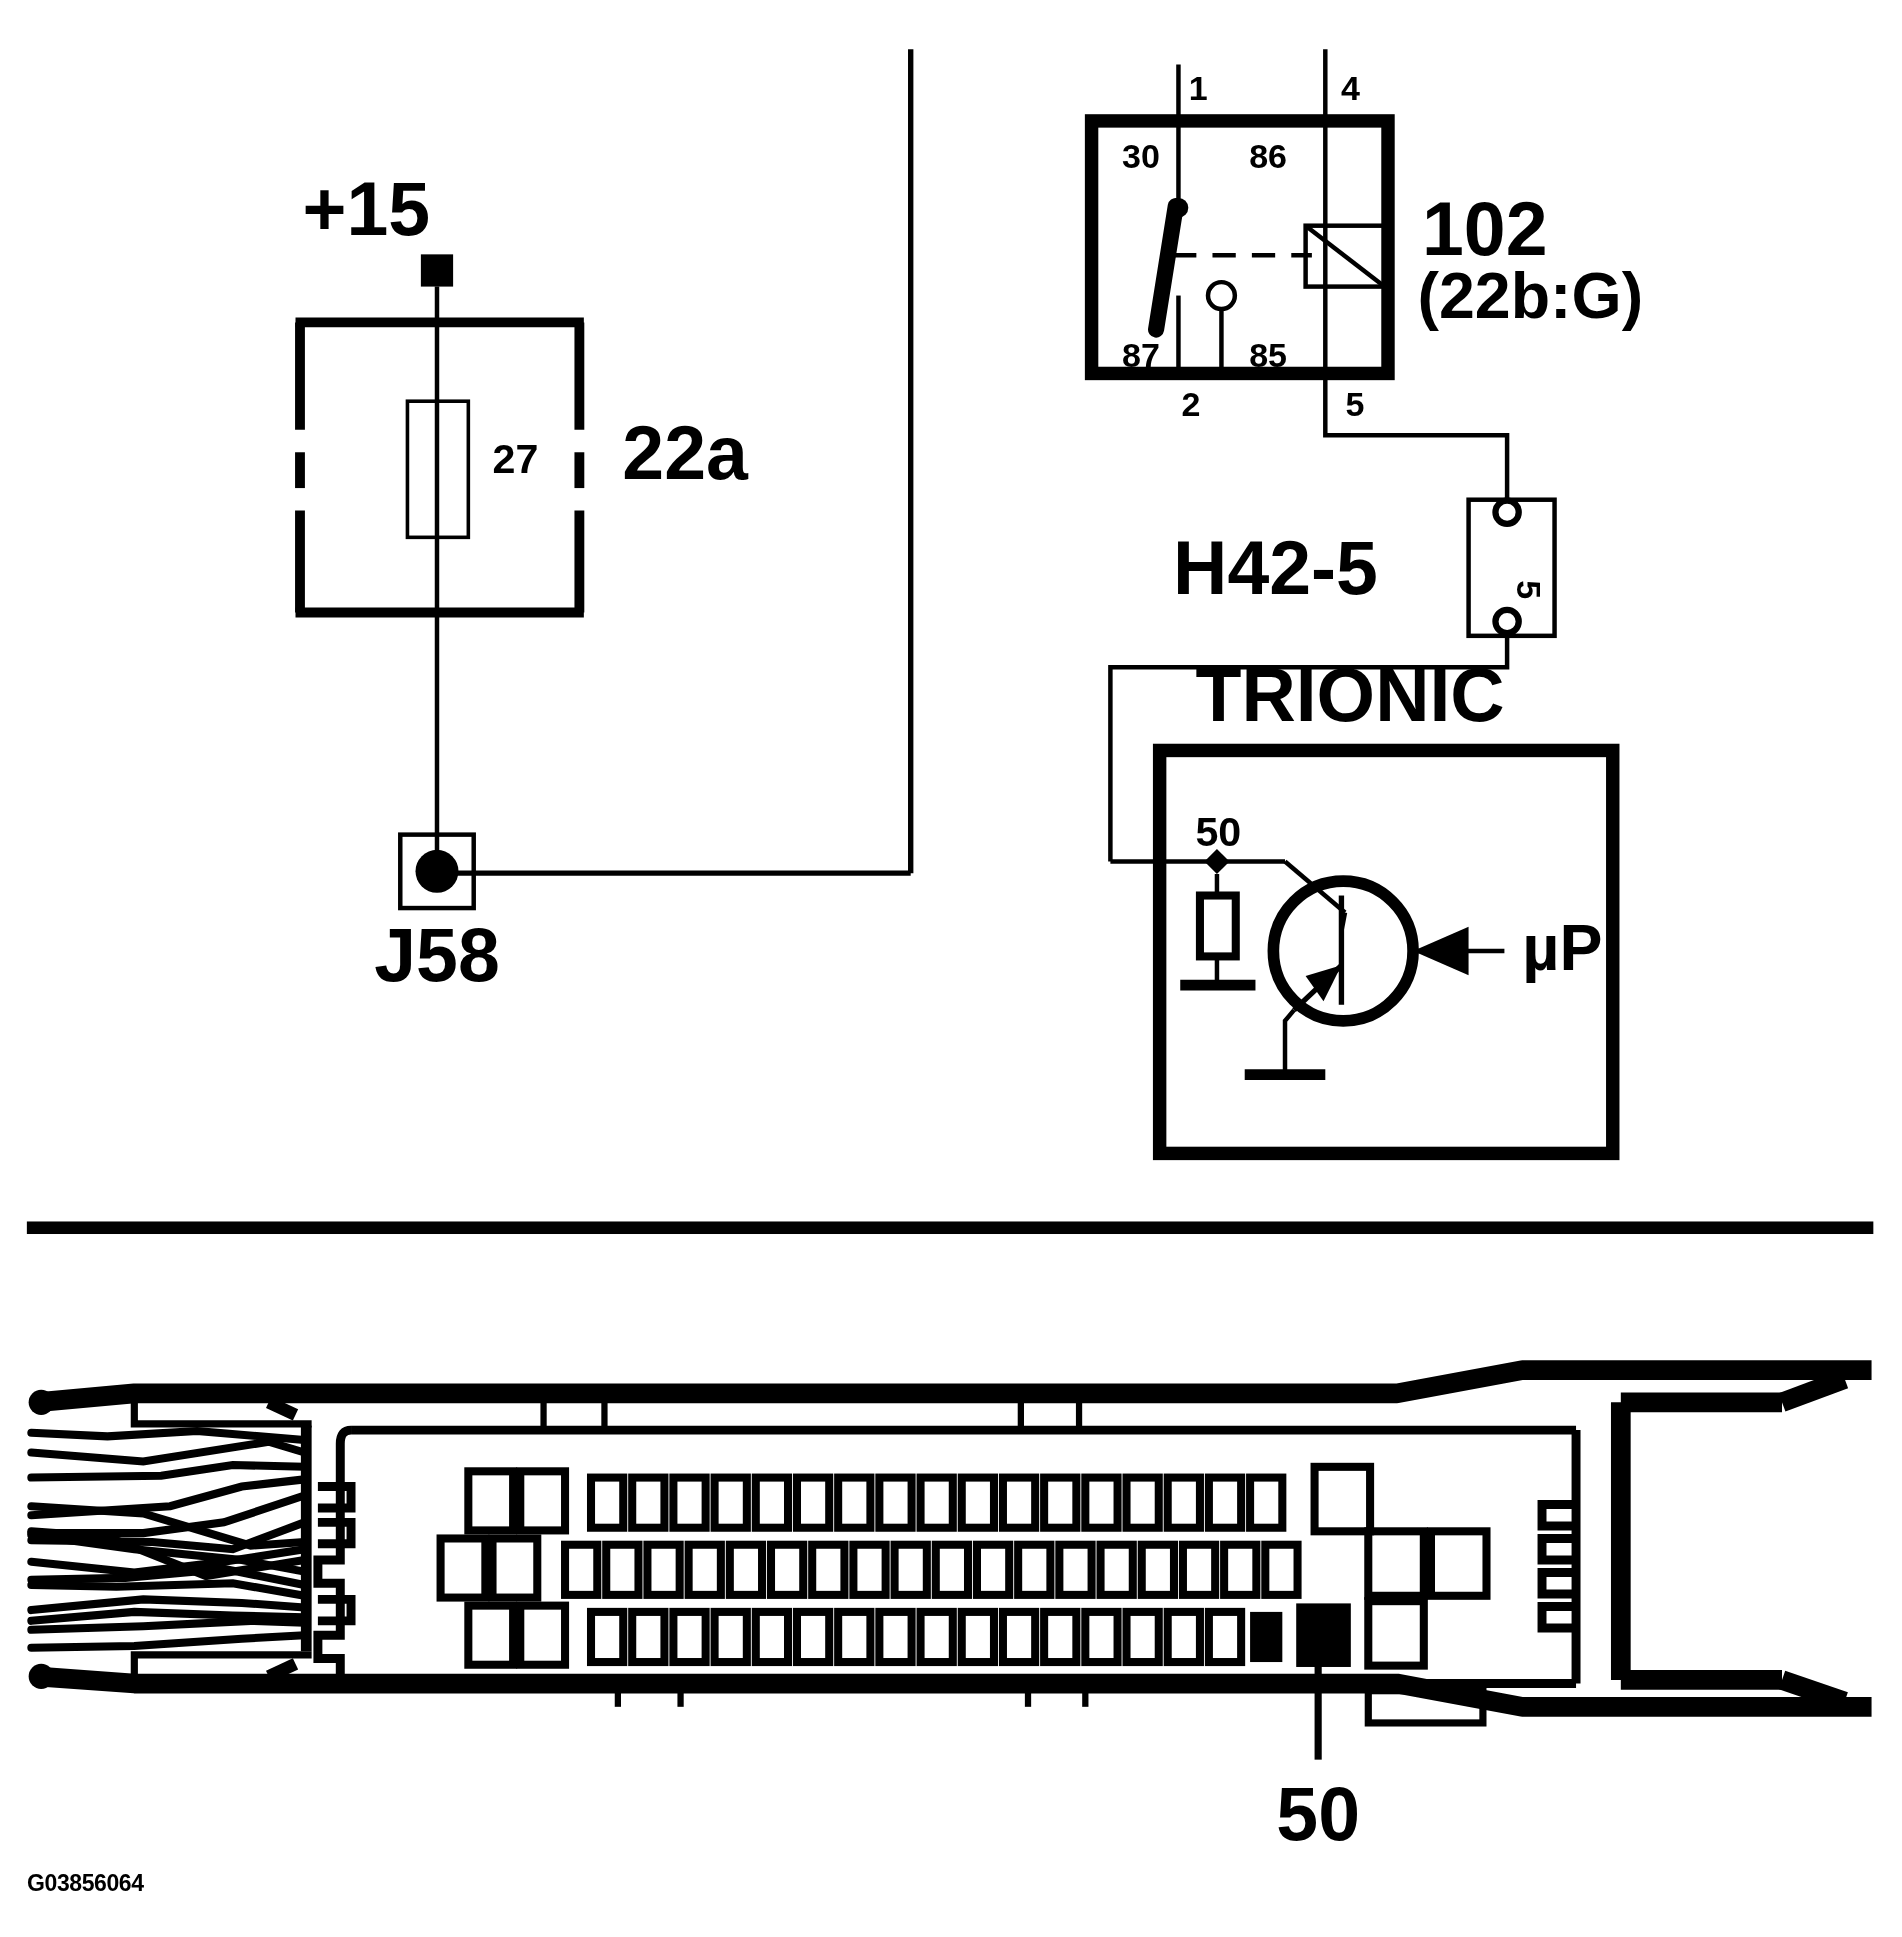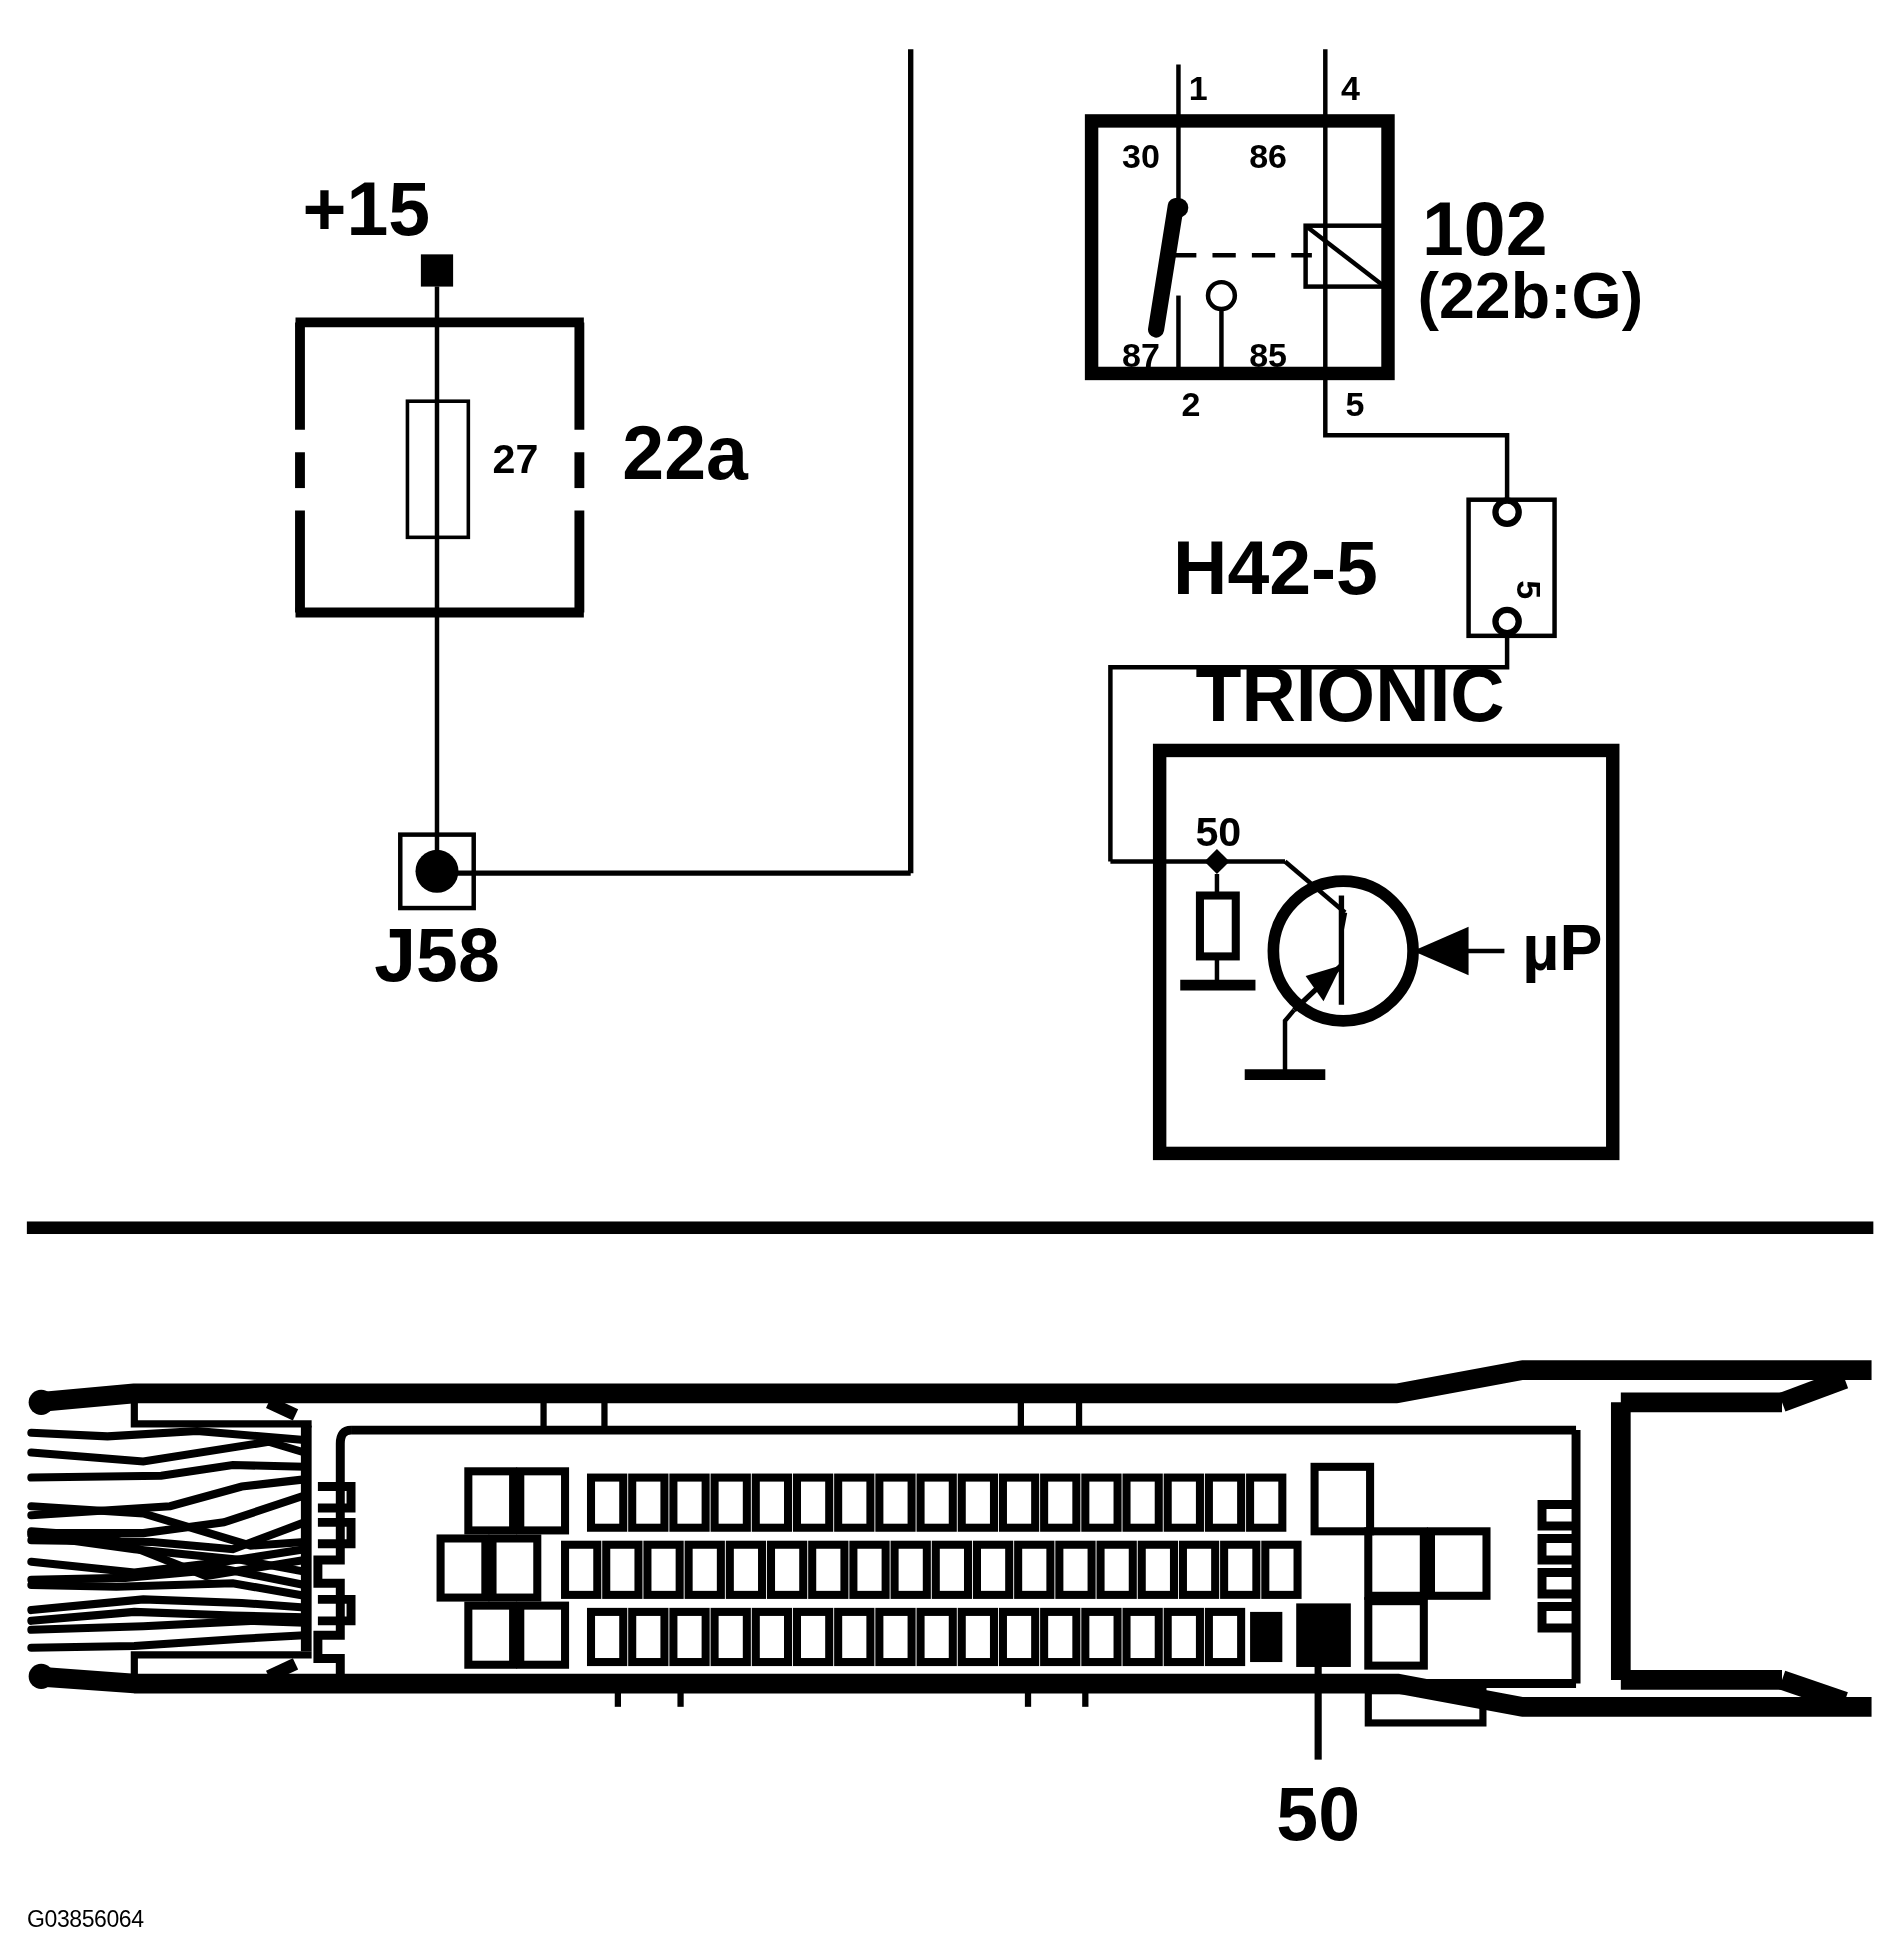--- a/index.html
+++ b/index.html
@@ -6,21 +6,21 @@
   html,body{margin:0;padding:0;background:#ffffff;}
   body{
     font-family:"Liberation Sans", sans-serif;
     width:1902px;height:1937px;position:relative;overflow:hidden;
   }
   #sheet{position:absolute;left:0;top:0;width:1902px;height:1937px;}
   svg{display:block;}
   .figid{
     position:absolute;left:27px;top:1870px;
     font-family:"Liberation Sans", sans-serif;
-    font-size:23px;font-weight:400;color:#000;letter-spacing:-0.4px;margin-top:36px;
+    font-size:23px;font-weight:700;color:#000;letter-spacing:-0.4px;
   }
   text{font-family:"Liberation Sans", sans-serif;fill:#000;}
   .lbl-big{font-size:84px;font-weight:700;}
   .lbl-med{font-size:72px;font-weight:700;}
   .lbl-sm{font-size:46px;font-weight:700;}
   .lbl-pin{font-size:38px;font-weight:700;}
 </style>
 </head>
 <body>
 

